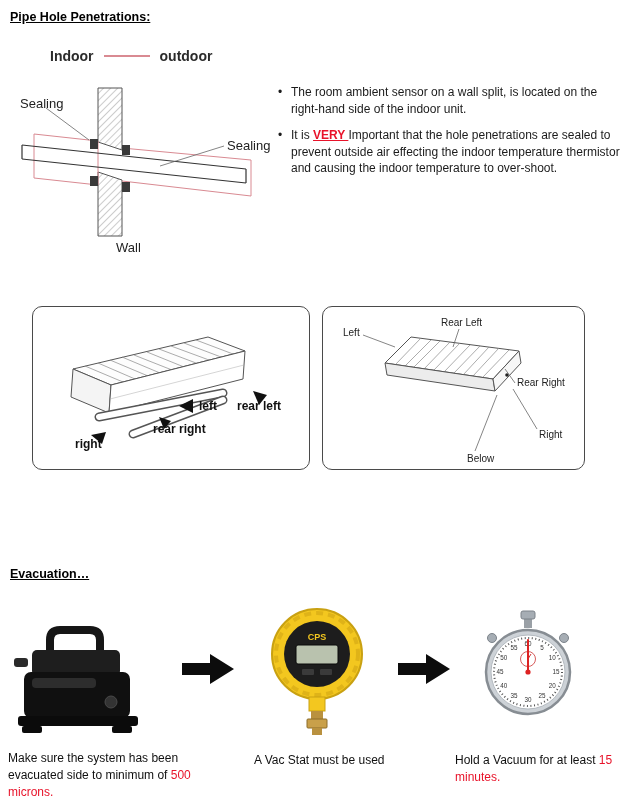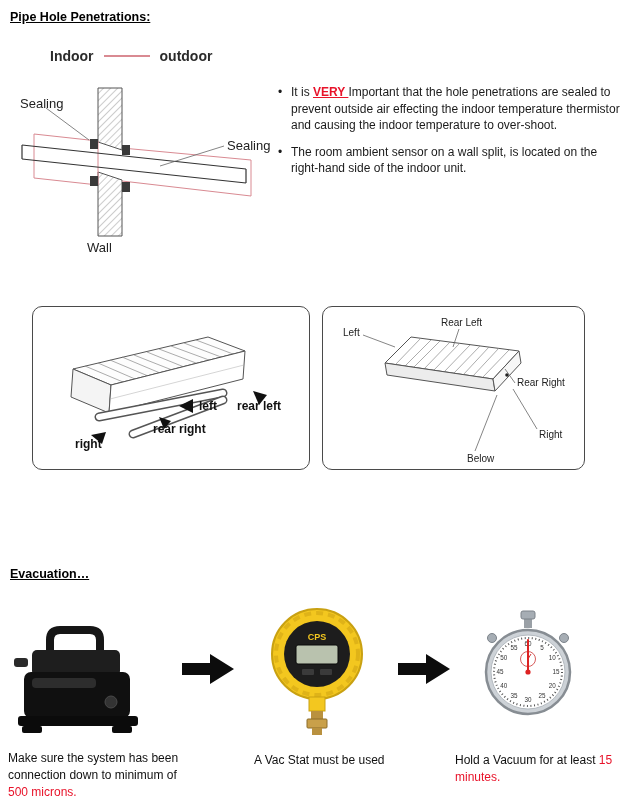--- a/index.html
+++ b/index.html
@@ -69,30 +69,30 @@
         <rect x="82" y="92" width="8" height="10" fill="#3a3a3a"></rect>
         <rect x="114" y="61" width="8" height="10" fill="#3a3a3a"></rect>
         <rect x="114" y="98" width="8" height="10" fill="#3a3a3a"></rect>
       </g>
 
       <line x1="38" y1="24" x2="81" y2="56" stroke="#666" stroke-width="0.8"></line>
       <line x1="216" y1="62" x2="152" y2="82" stroke="#666" stroke-width="0.8"></line>
     </svg>
     <span class="abs diag-label" style="left:12px; top:12px;">Sealing</span>
     <span class="abs diag-label" style="left:219px; top:54px;">Sealing</span>
-    <span class="abs diag-label" style="left:79px; top:156px;text-align:right;">Wall</span>
+    <span class="abs diag-label" style="left:108px; top:156px;text-align:right;">Wall</span>
   </div>
 
   <div class="abs" style="left:276px; top:84px; width:344px;">
     <ul class="bullets">
       <li>
-        <span>It is </span><span class="hl-red">VERY </span><span>Important that the hole penetrations are sealed to prevent outside air effecting the indoor temperature thermistor and causing the indoor temperature to over-shoot.</span>
+        <span>The room ambient sensor on a wall split, is located on the right-hand side of the indoor unit.</span>
       </li>
       <li>
-        <span>The room ambient sensor on a wall split, is located on the right-hand side of the indoor unit.</span>
+        <span>It is </span><span class="hl-red">VERY </span><span>Important that the hole penetrations are sealed to prevent outside air effecting the indoor temperature thermistor and causing the indoor temperature to over-shoot.</span>
       </li>
     </ul>
   </div>
 
 
   <div class="abs boxed" style="left:32px; top:306px; width:278px; height:164px;">
     <svg width="276" height="162" viewBox="0 0 276 162">
 
       <polygon points="40,62 175,30 212,44 78,78" fill="#fdfdfd" stroke="#555" stroke-width="1"></polygon>
       <g stroke="#888" stroke-width="0.7">
@@ -235,21 +235,21 @@
         <text x="36" y="46">55</text>
       </g>
       <circle cx="50" cy="55" r="7.5" fill="#fff" stroke="#cc3333" stroke-width="0.8"></circle>
       <line x1="50" y1="55" x2="53" y2="50" stroke="#cc3333" stroke-width="1"></line>
       <line x1="50" y1="68" x2="50" y2="36" stroke="#dd2222" stroke-width="2" stroke-linecap="round"></line>
       <circle cx="50" cy="68" r="2.6" fill="#dd2222"></circle>
     </svg>
   </div>
 
   <div class="abs caption" style="left:8px; top:750px; width:190px;">
-    <span>Make sure the system has been connection down to minimum of </span><span class="cap-red">500 microns.</span>
+    <span>Make sure the system has been evacuated side to minimum of </span><span class="cap-red">500 microns.</span>
   </div>
   <div class="abs caption" style="left:254px; top:752px; width:165px;">
     <span>A Vac Stat must be used</span>
   </div>
   <div class="abs caption" style="left:455px; top:752px; width:172px;">
     <span>Hold a Vacuum for at least </span><span class="cap-red">15 minutes.</span>
   </div>
 
 </div>
 

